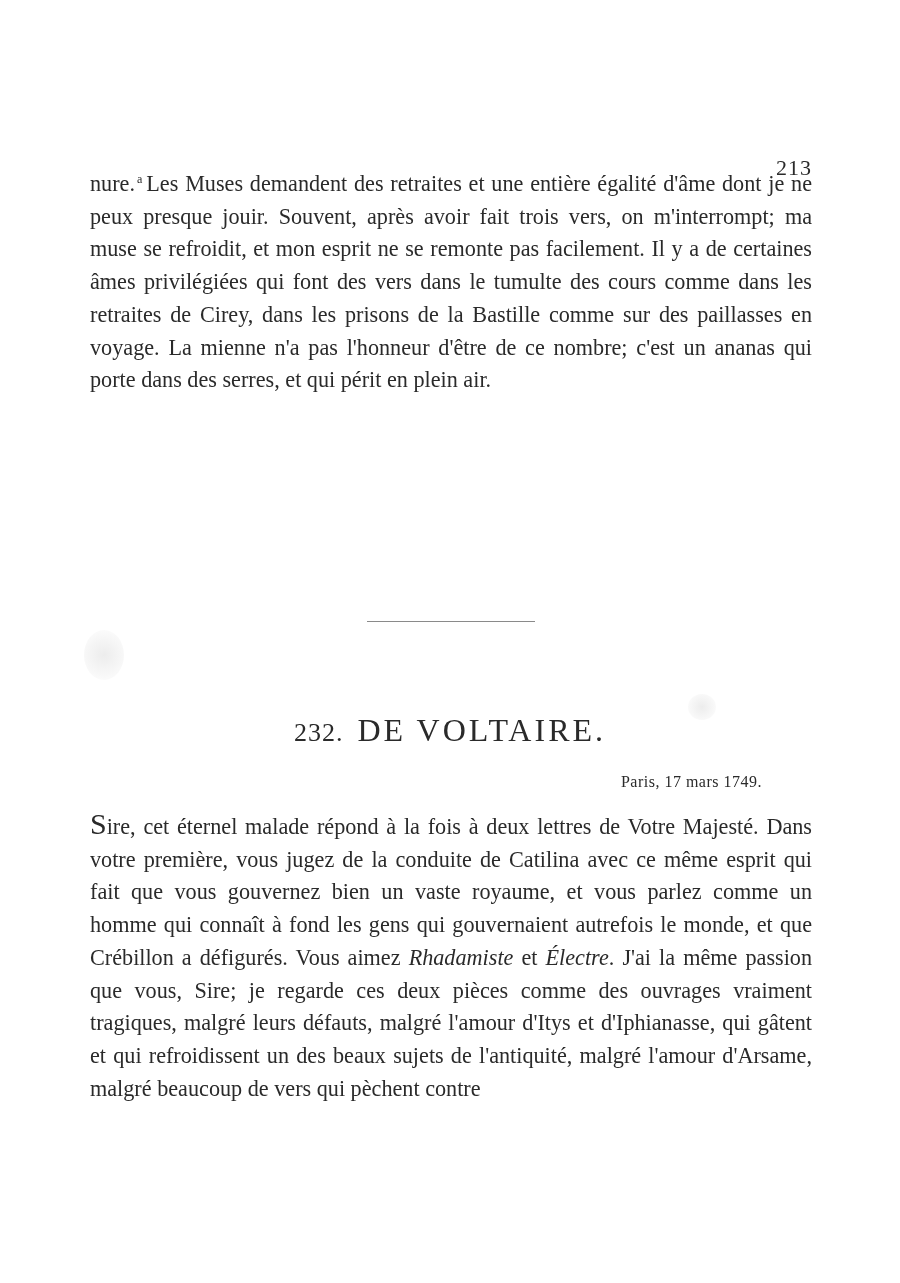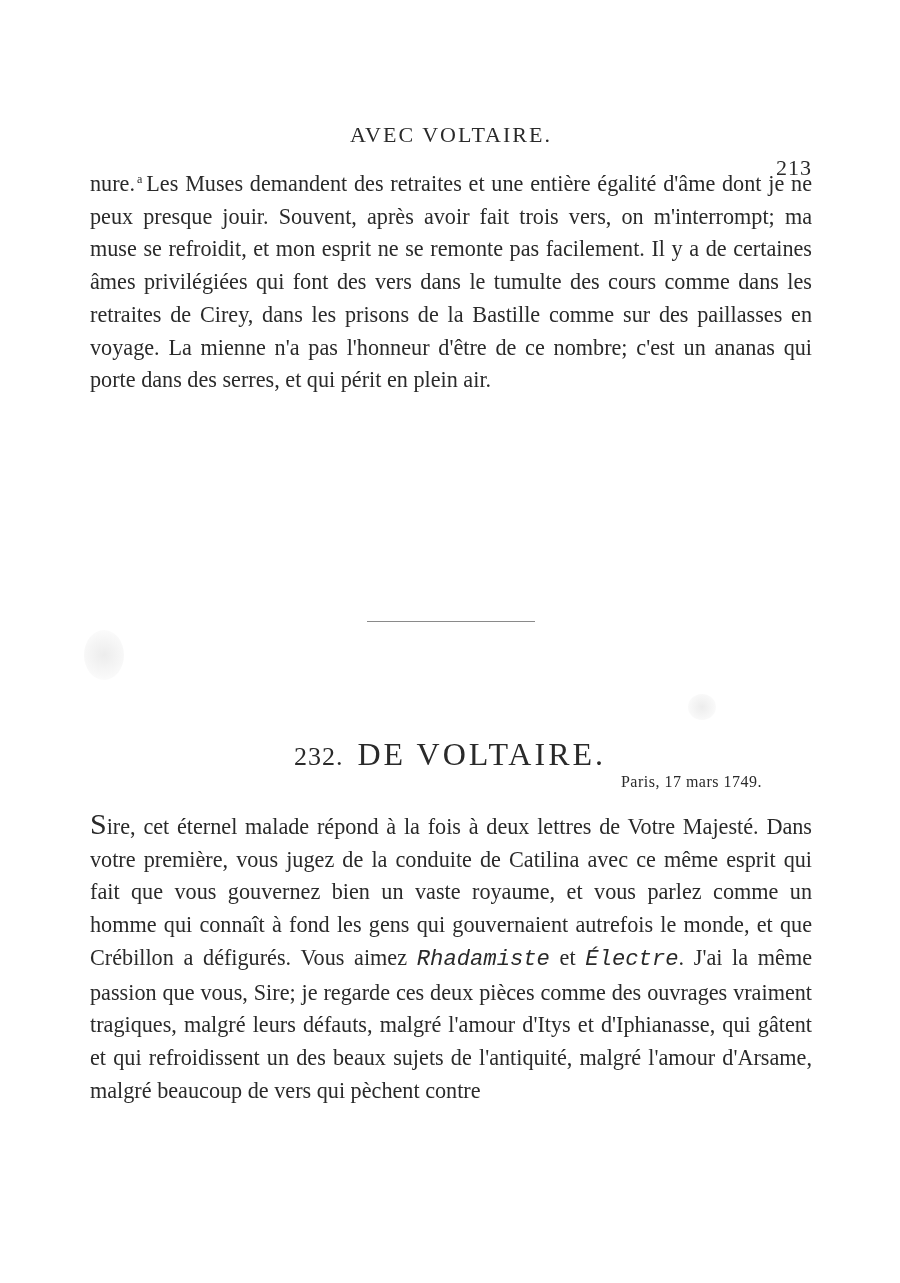--- a/index.html
+++ b/index.html
@@ -32,47 +32,46 @@
       text-align-last: auto;
     }
     .sup { font-size: 12px; vertical-align: 8px; margin-left: 2px; margin-right: 4px; }
     .indent { text-indent: 34px; }
     .divider {
       position: absolute; left: 367px; top: 621px; width: 168px; height: 0;
       border-top: 1px solid #8a8a8a;
     }
     .letter-heading {
       position: absolute; top: 712px; left: 0; width: 900px; text-align: center;
-      font-size: 32px; letter-spacing: 3px; margin-top: 24px;
+      font-size: 32px; letter-spacing: 3px;
     }
     .letter-heading .num { font-size: 26px; letter-spacing: 1px; margin-right: 14px; }
     .dateline {
       position: absolute; top: 773px; right: 138px; font-size: 16px; letter-spacing: 0.5px;
     }
     .dropcap { font-size: 30px; line-height: 20px; }
     .footnote {
       position: absolute; left: 114px; top: 1154px; font-size: 16px; letter-spacing: 0.3px;
     }
     .footnote .mark { font-size: 11px; margin-right: 14px; vertical-align: 2px; }
-    em { font-style: italic; font-family: Liberation Mono, monospace; }
+    em { font-style: italic; }
     .smudge {
       position: absolute; border-radius: 50%;
       background: radial-gradient(circle, rgba(180,180,180,0.25), rgba(255,255,255,0));
     }
   </style>
 </head>
 <body>
 
 <div class="page">
 
   <div class="smudge" style="left:84px;top:630px;width:40px;height:50px;"></div>
   <div class="smudge" style="left:688px;top:694px;width:28px;height:26px;"></div>
 
   <div class="running-head">
-    <div class="running-title">AVEC VOLTAIRE.</div>
     <div class="page-number">213</div>
   </div>
 
   <div class="block" style="top:163px;">
     <p><span>nure.</span><span class="sup">a</span><span>Les Muses demandent des retraites et une entière égalité d'âme dont je ne peux presque jouir. Souvent, après avoir fait trois vers, on m'interrompt; ma muse se refroidit, et mon esprit ne se remonte pas facilement. Il y a de certaines âmes privilégiées qui font des vers dans le tumulte des cours comme dans les retraites de Cirey, dans les prisons de la Bastille comme sur des paillasses en voyage. La mienne n'a pas l'honneur d'être de ce nombre; c'est un ananas qui porte dans des serres, et qui périt en plein air.</span></p>
   </div>
 
   <div class="divider"></div>
 
   <div class="letter-heading">

